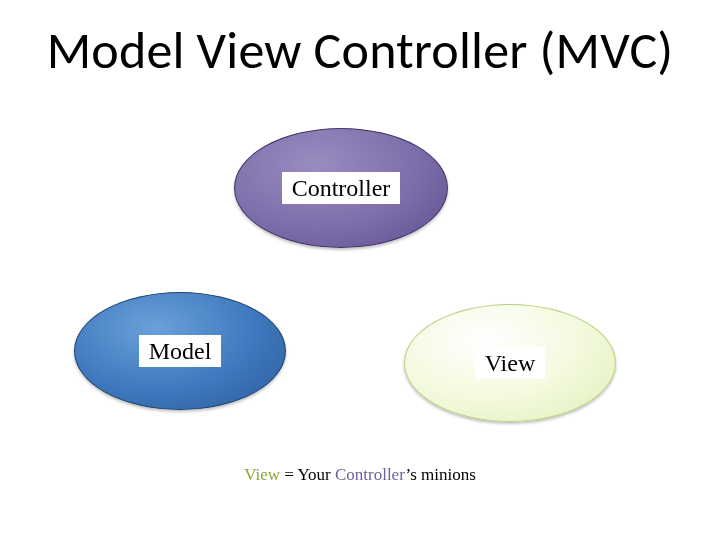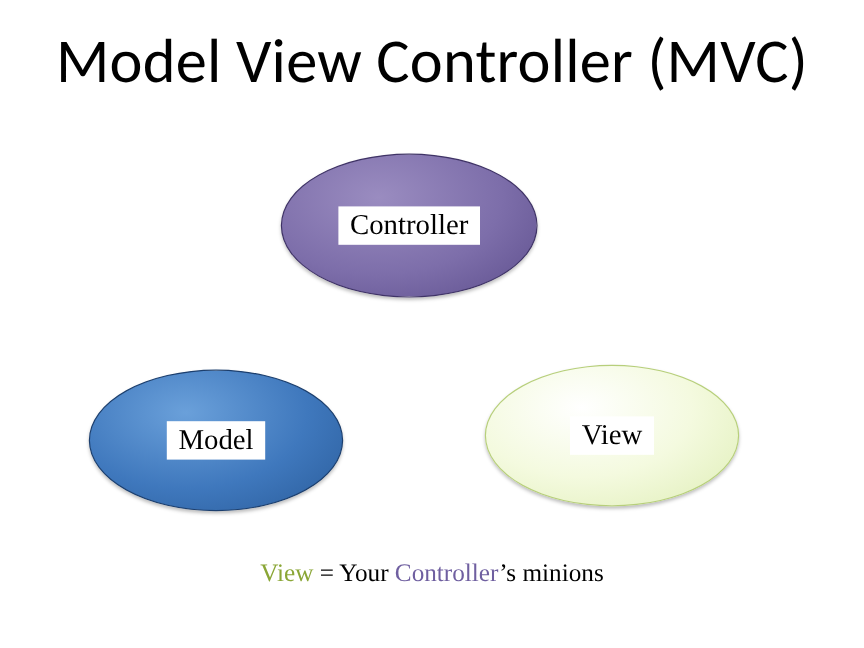--- a/index.html
+++ b/index.html
@@ -48,21 +48,21 @@
   .controller {
     left: 234px;
     top: 128px;
     width: 212px;
     height: 118px;
     background: radial-gradient(ellipse at 38% 30%, #9a8cc0 0%, #7d6eaa 55%, #5d4e8c 100%);
     border: 1px solid #3f3366;
   }
   .model {
     left: 74px;
-    top: 308px;
+    top: 292px;
     width: 210px;
     height: 116px;
     background: radial-gradient(ellipse at 38% 30%, #6aa0da 0%, #3f78bd 55%, #2a5c9a 100%);
     border: 1px solid #1c3f6e;
   }
   .view {
     left: 404px;
     top: 304px;
     width: 210px;
     height: 116px;
@@ -70,21 +70,21 @@
     border: 1px solid #b7cf7b;
   }
 
   .caption {
     position: absolute;
     left: 0;
     width: 720px;
     top: 465px;
     text-align: center;
     font-family: "Times New Roman", Times, serif;
-    font-size: 21px;
+    font-size: 17px;
     color: #000;
   }
   .caption .c-view       { color: #8aa636; }
   .caption .c-controller { color: #6f5fa0; }
 </style>
 </head>
 <body>
 
 <div class="slide">
 

